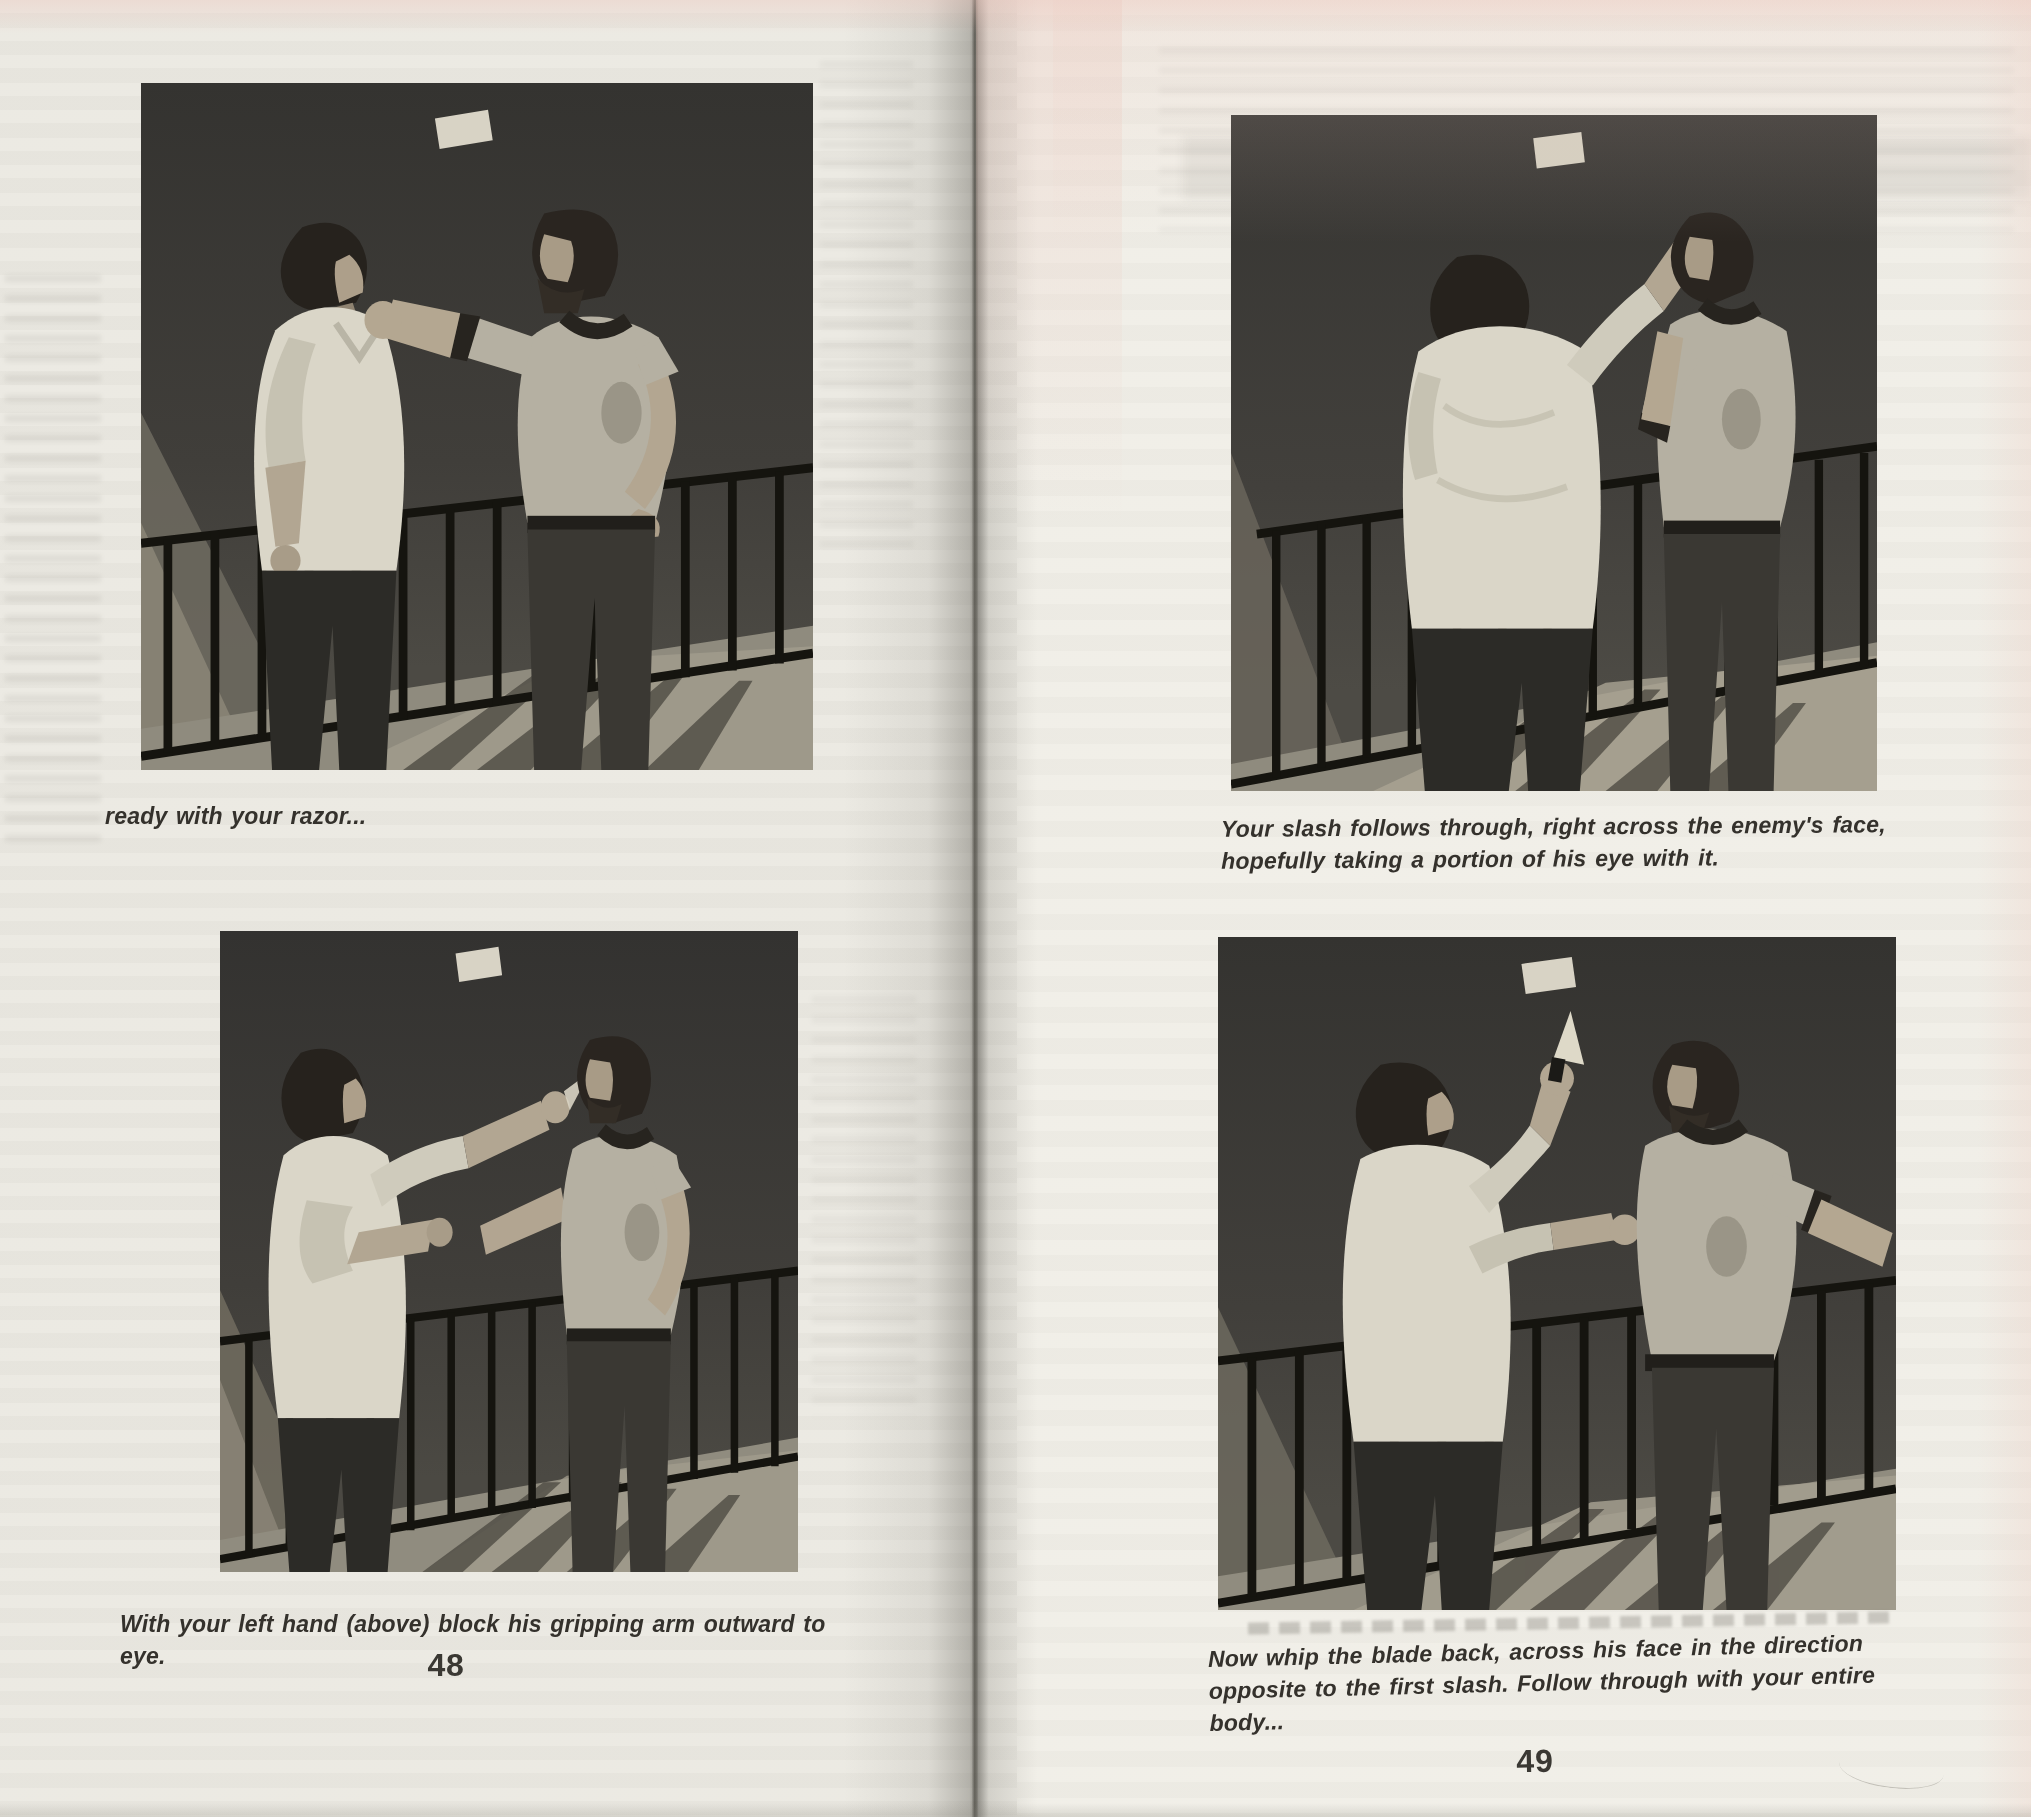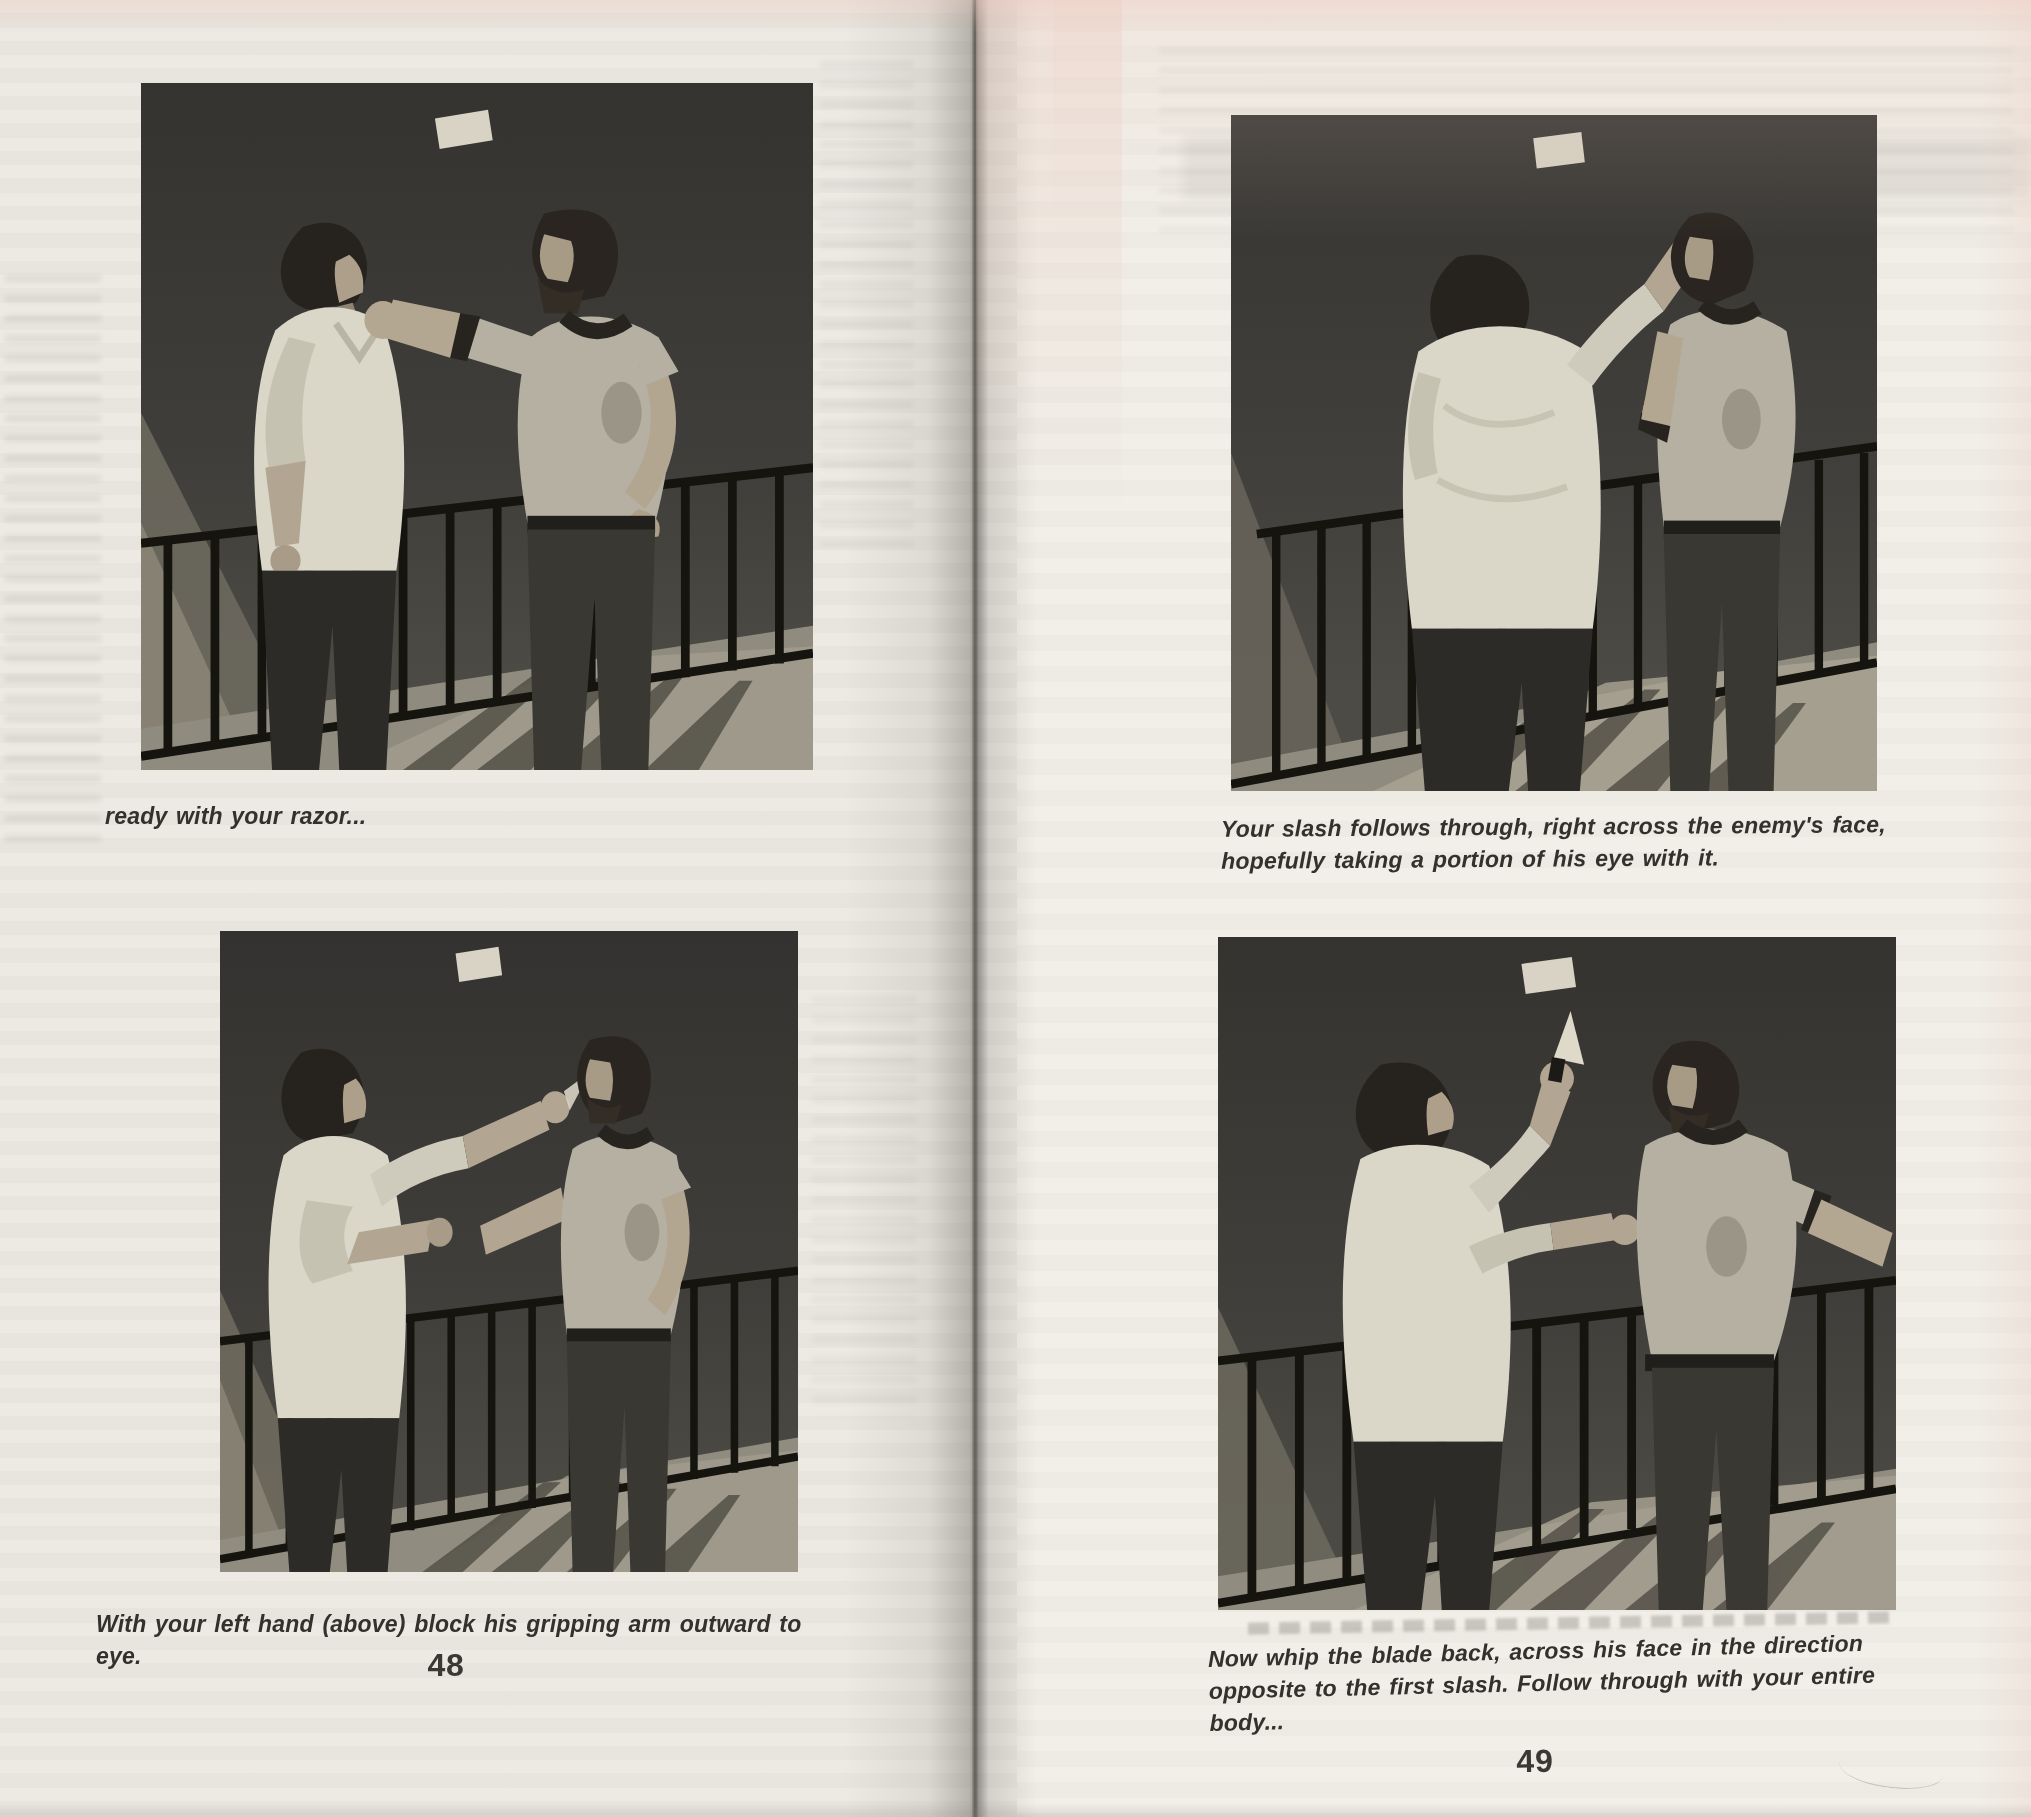--- a/index.html
+++ b/index.html
@@ -214,21 +214,21 @@
       <path d="M132,62 q8,7 17,1" stroke="#27241f" stroke-width="4.5" fill="none"></path>
       <ellipse cx="146" cy="94" rx="6" ry="9" fill="#979284" opacity="0.9"></ellipse>
       <path d="M158,74 C165,90 164,106 154,120 L148,115 C156,104 157,92 151,80 Z" fill="#b3a691"></path>
       <path d="M156,70 L163,80 L152,84 L149,74 Z" fill="#b5b0a2"></path>
       <rect x="120" y="124" width="36" height="5" fill="#211f1b"></rect>
       <path d="M120,128 L156,128 L154,200 L142,200 L140,148 L136,200 L122,200 Z" fill="#3a3833"></path>
     </g>
   </svg>
 </div>
 
-<div class="caption" style="left:96px;top:1608px;width:818px;">
+<div class="caption" style="left:120px;top:1608px;width:818px;">
   <div class="cap-line">With your left hand (above) block his gripping arm outward to</div>
   <div class="cap-line">eye.</div>
 </div>
 
 <div class="pagenum" style="left:381px;top:1647px;">48</div>
 
 <div class="page right"></div>
 <div class="ghost gr-top"></div>
 <div class="gray-band"></div>
 

